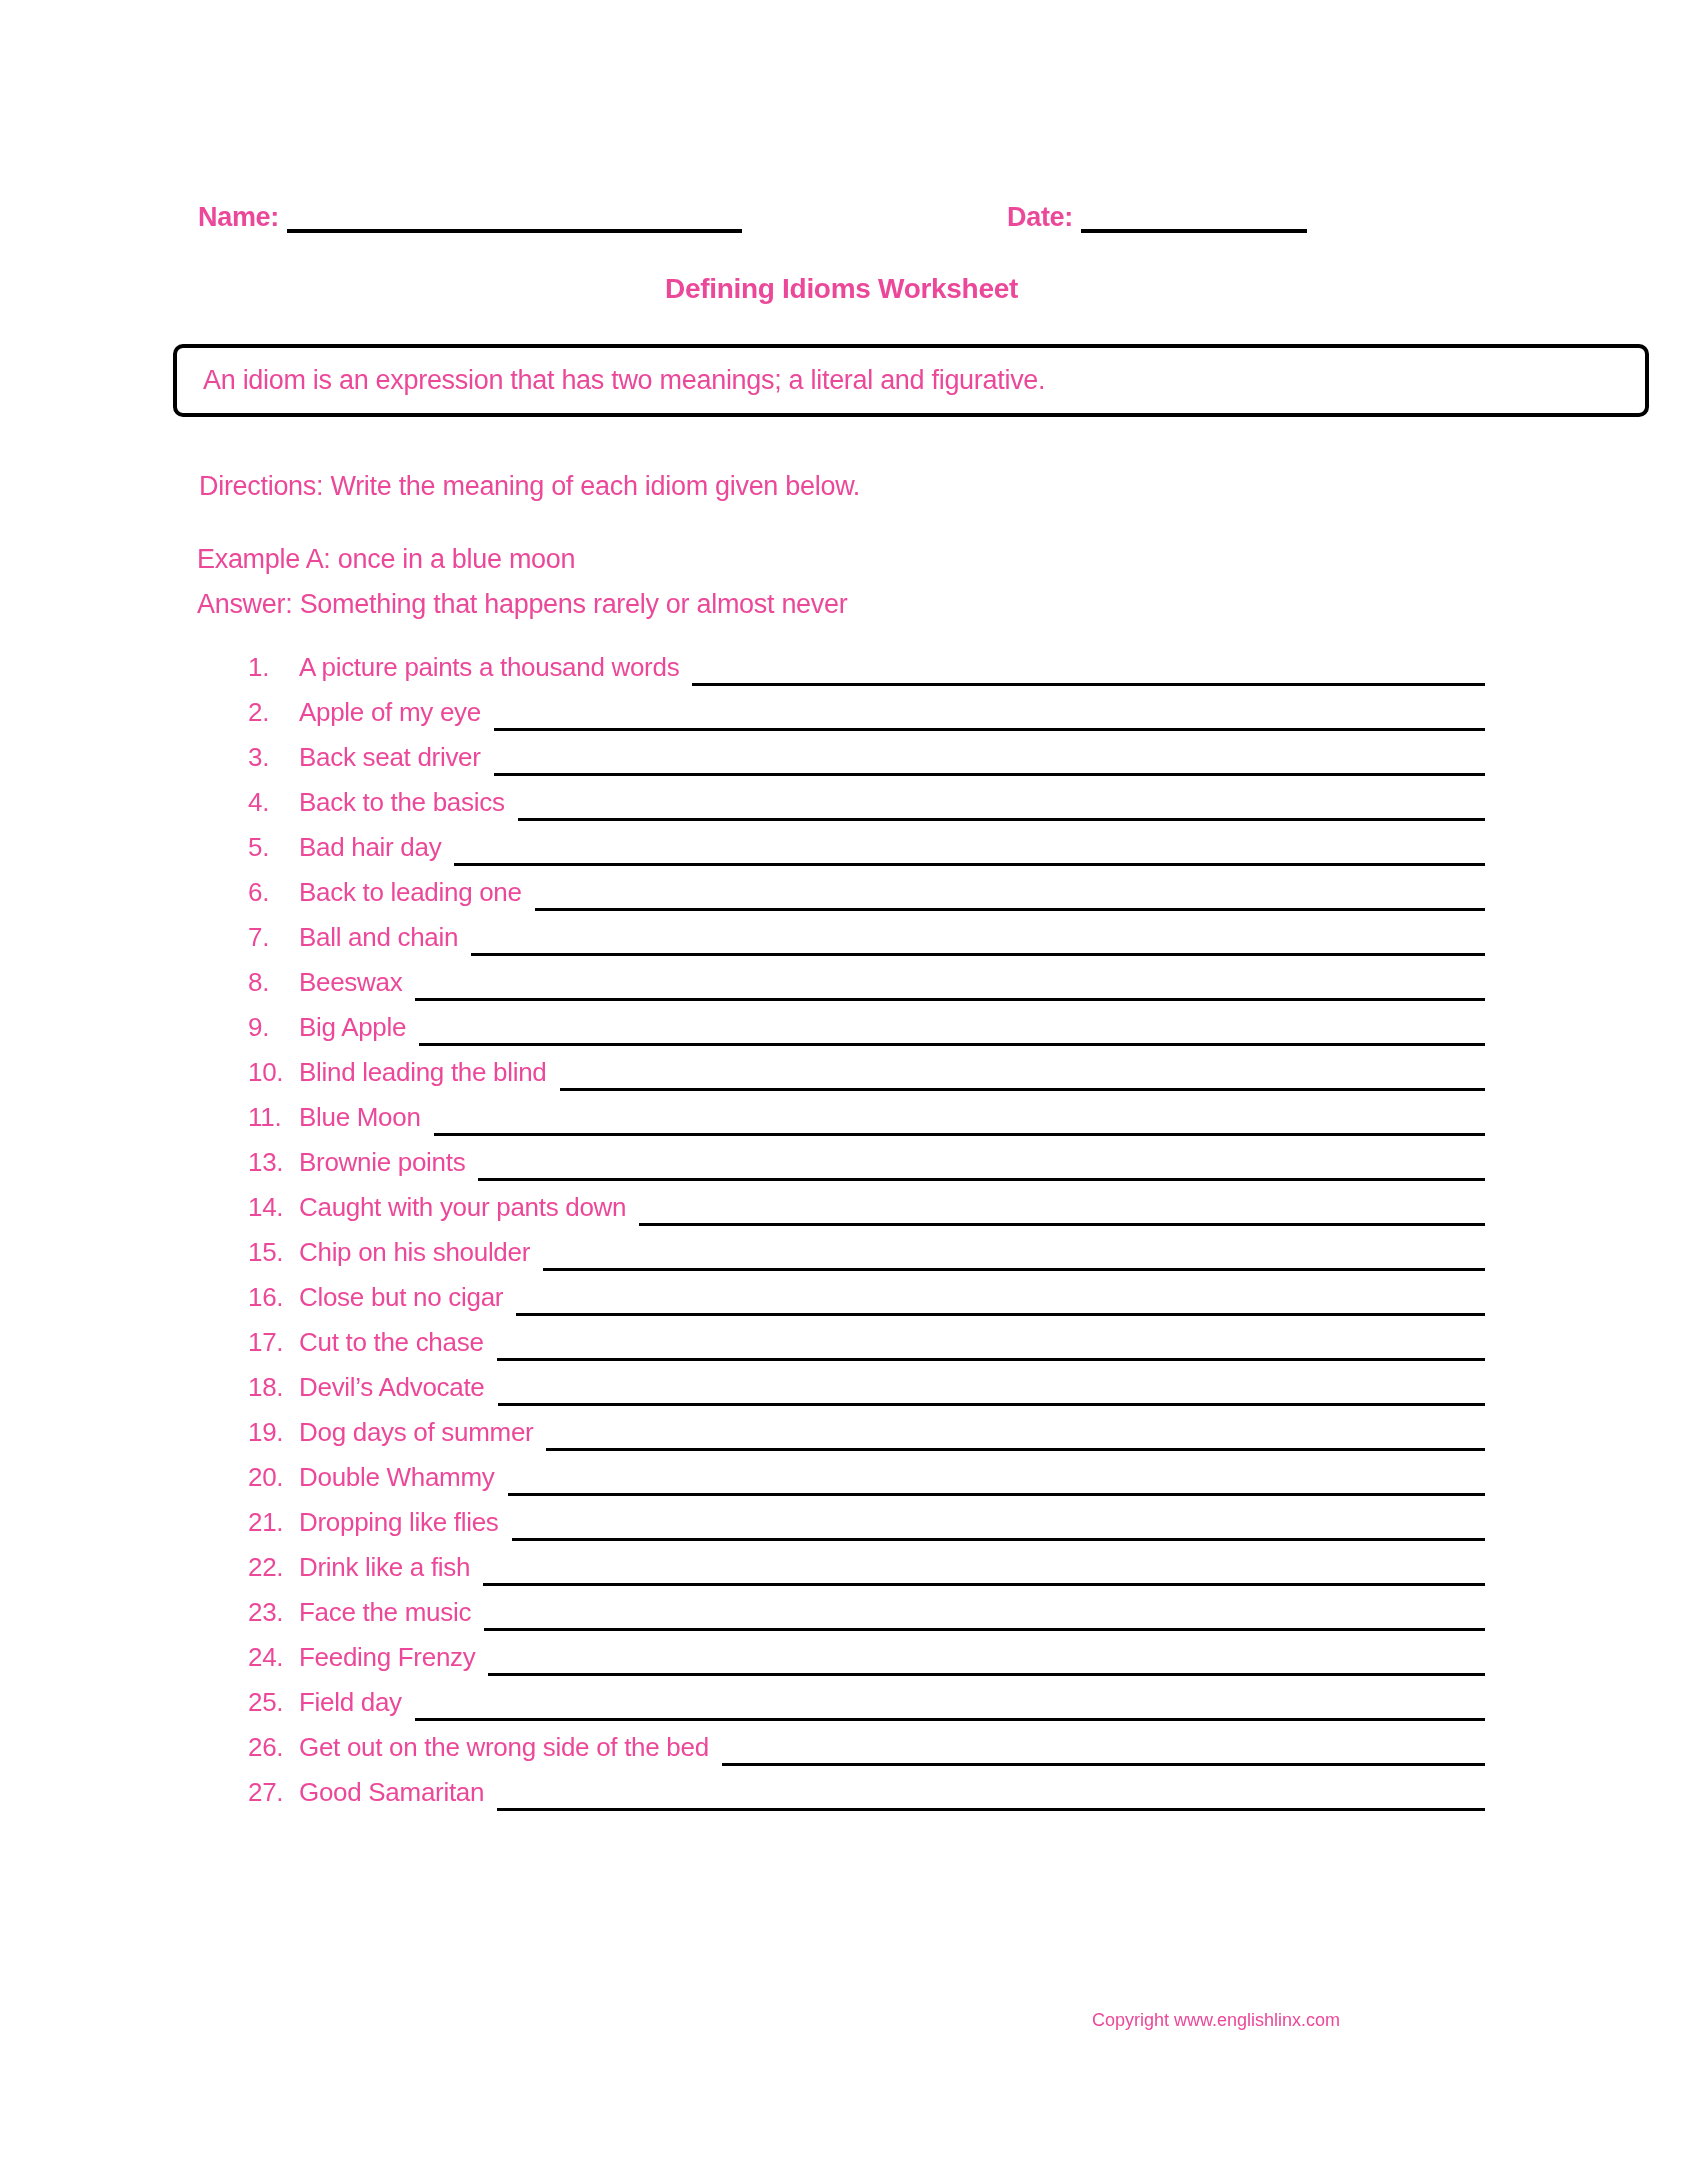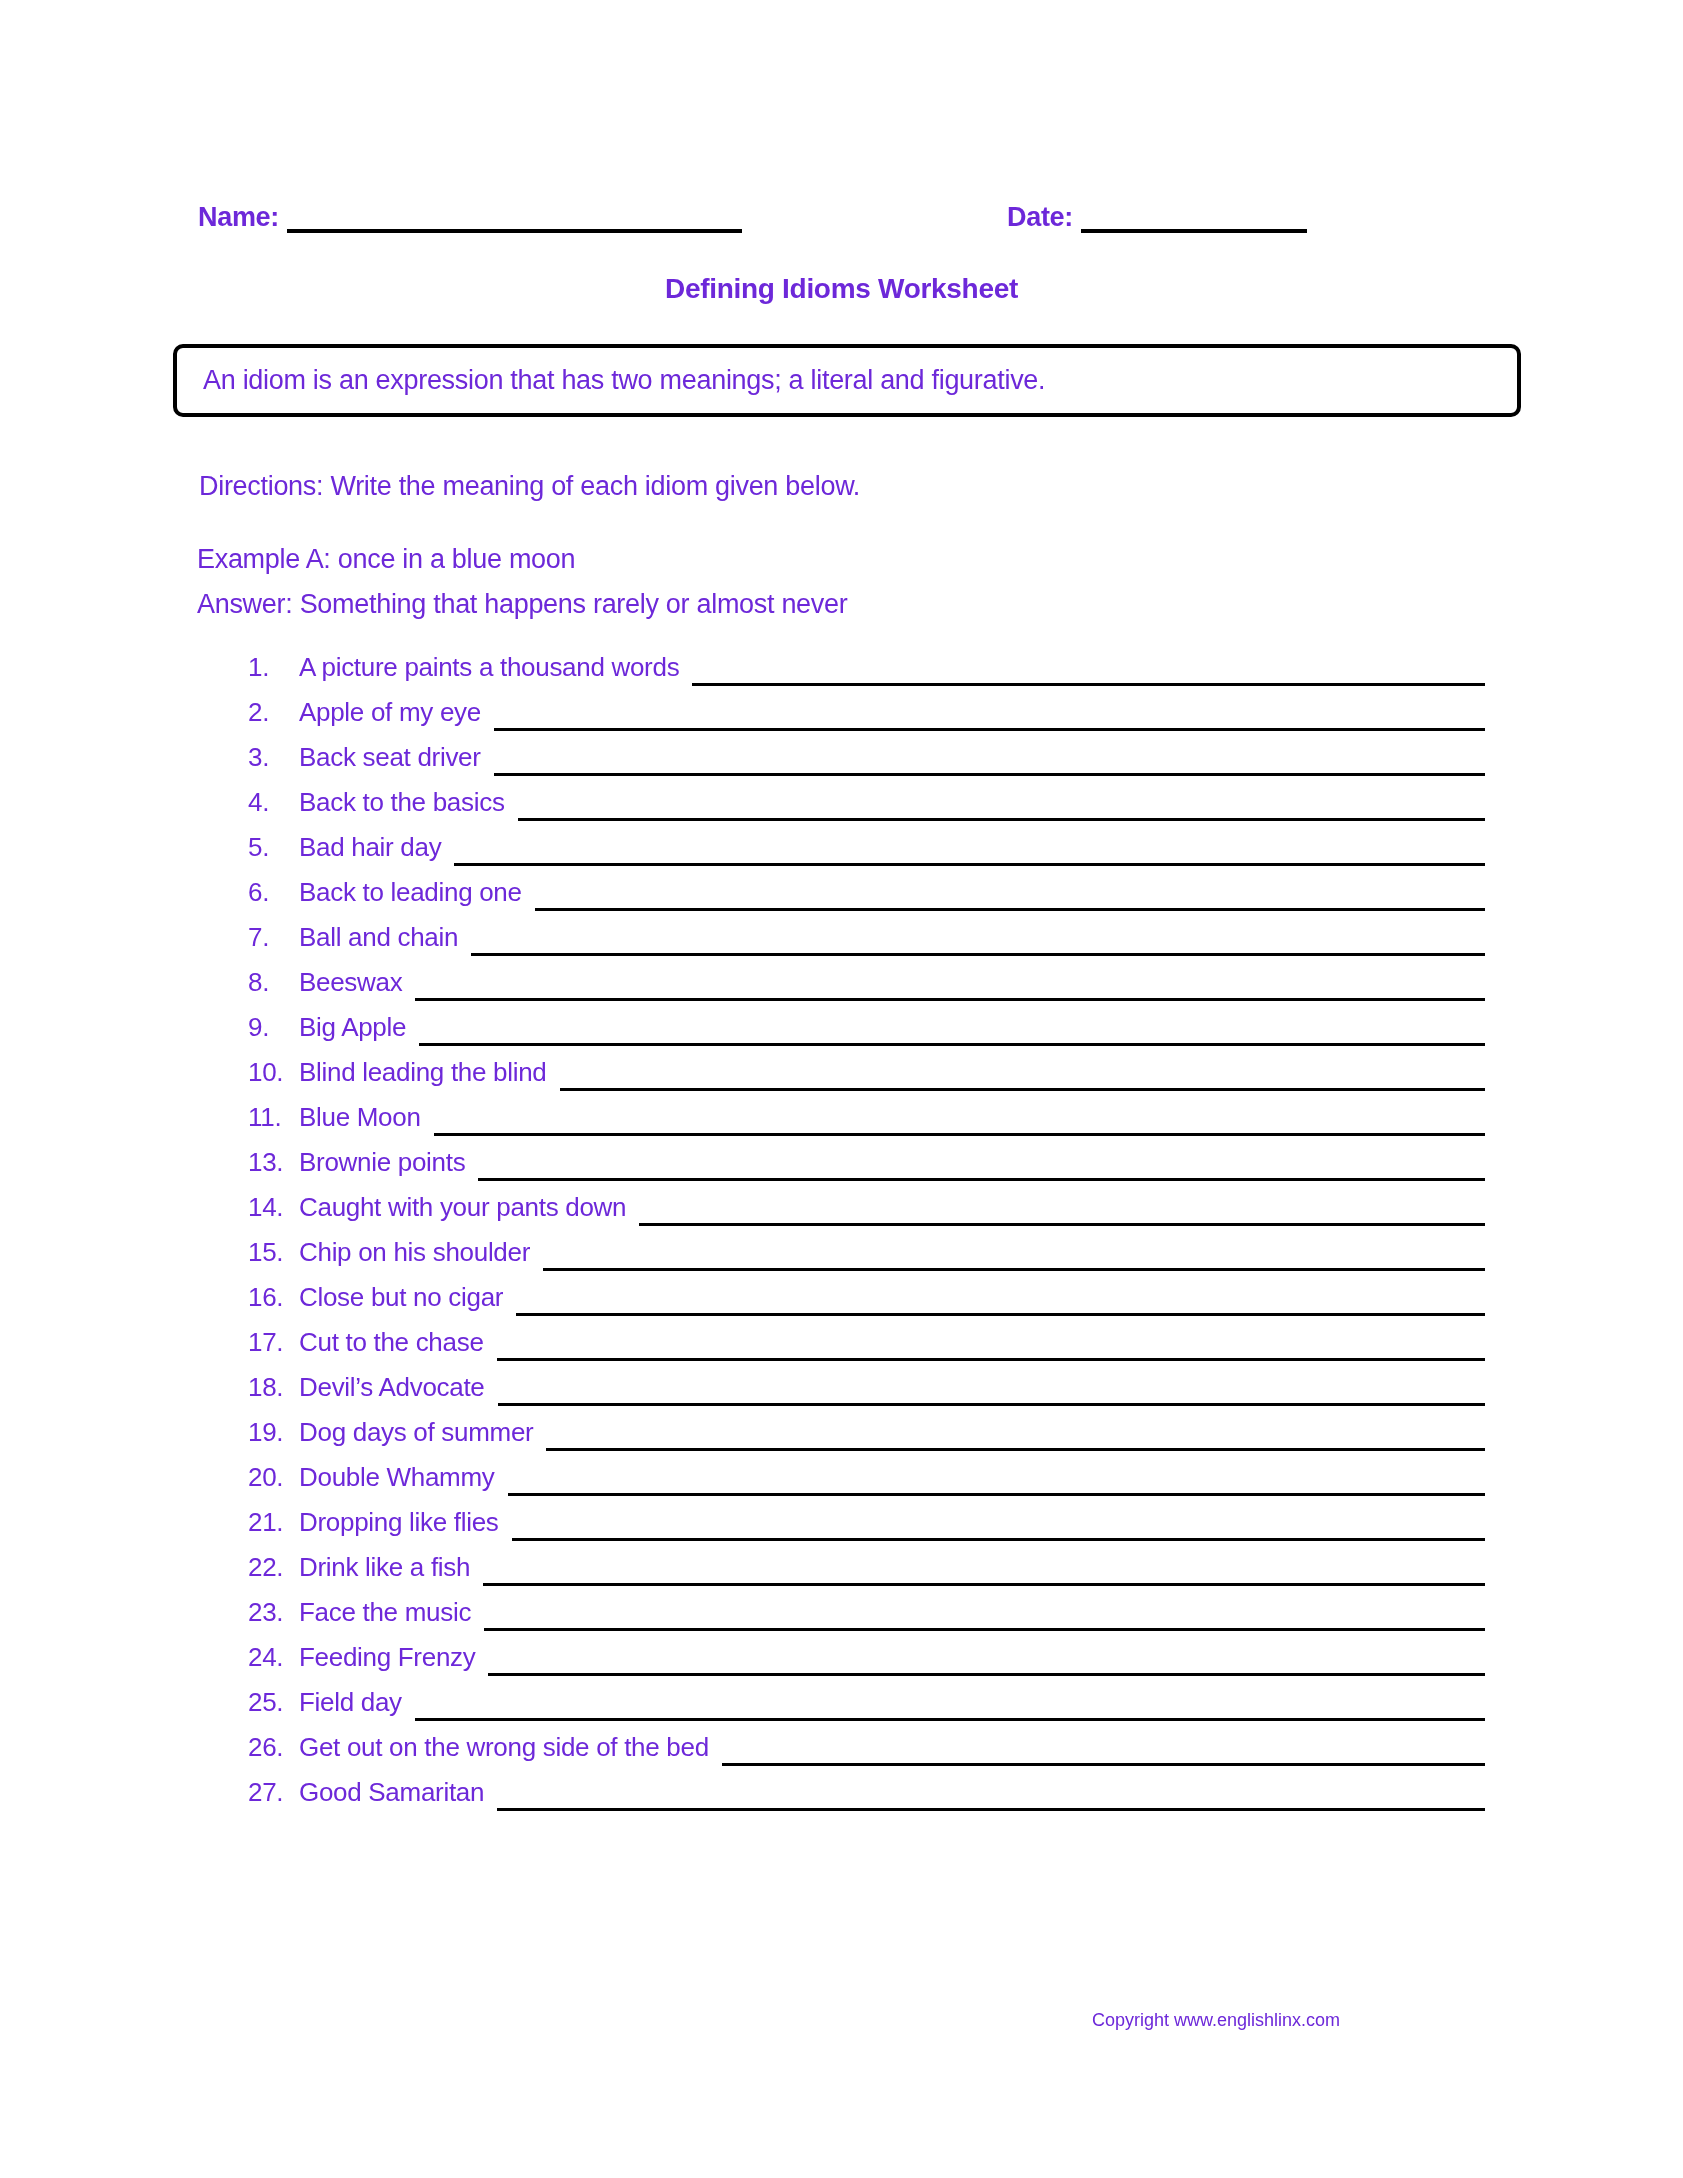--- a/index.html
+++ b/index.html
@@ -5,21 +5,21 @@
   html, body {
     margin: 0;
     padding: 0;
     background: #ffffff;
   }
   #page {
     position: relative;
     width: 1683px;
     height: 2178px;
     background: #ffffff;
-    color: #6d28d9;
+    color: #ec4899;
     font-family: "Liberation Sans", sans-serif;
     font-size: 27px;
     letter-spacing: -0.3px;
     overflow: hidden;
   }
   .bold { font-weight: bold; }
 
   
   #name-group { position: absolute; left: 198px; top: 202px; white-space: nowrap; }
   #date-group { position: absolute; left: 1007px; top: 202px; white-space: nowrap; }
@@ -42,21 +42,21 @@
     text-align: center;
     font-weight: bold;
     font-size: 28px;
   }
 
   
   #definition-box {
     position: absolute;
     left: 173px;
     top: 344px;
-    width: 1348px;
+    width: 1476px;
     height: 73px;
     border: 4px solid #000;
     border-radius: 10px;
     display: flex;
     align-items: center;
     padding: 0 26px;
     box-sizing: border-box;
   }
 
   

